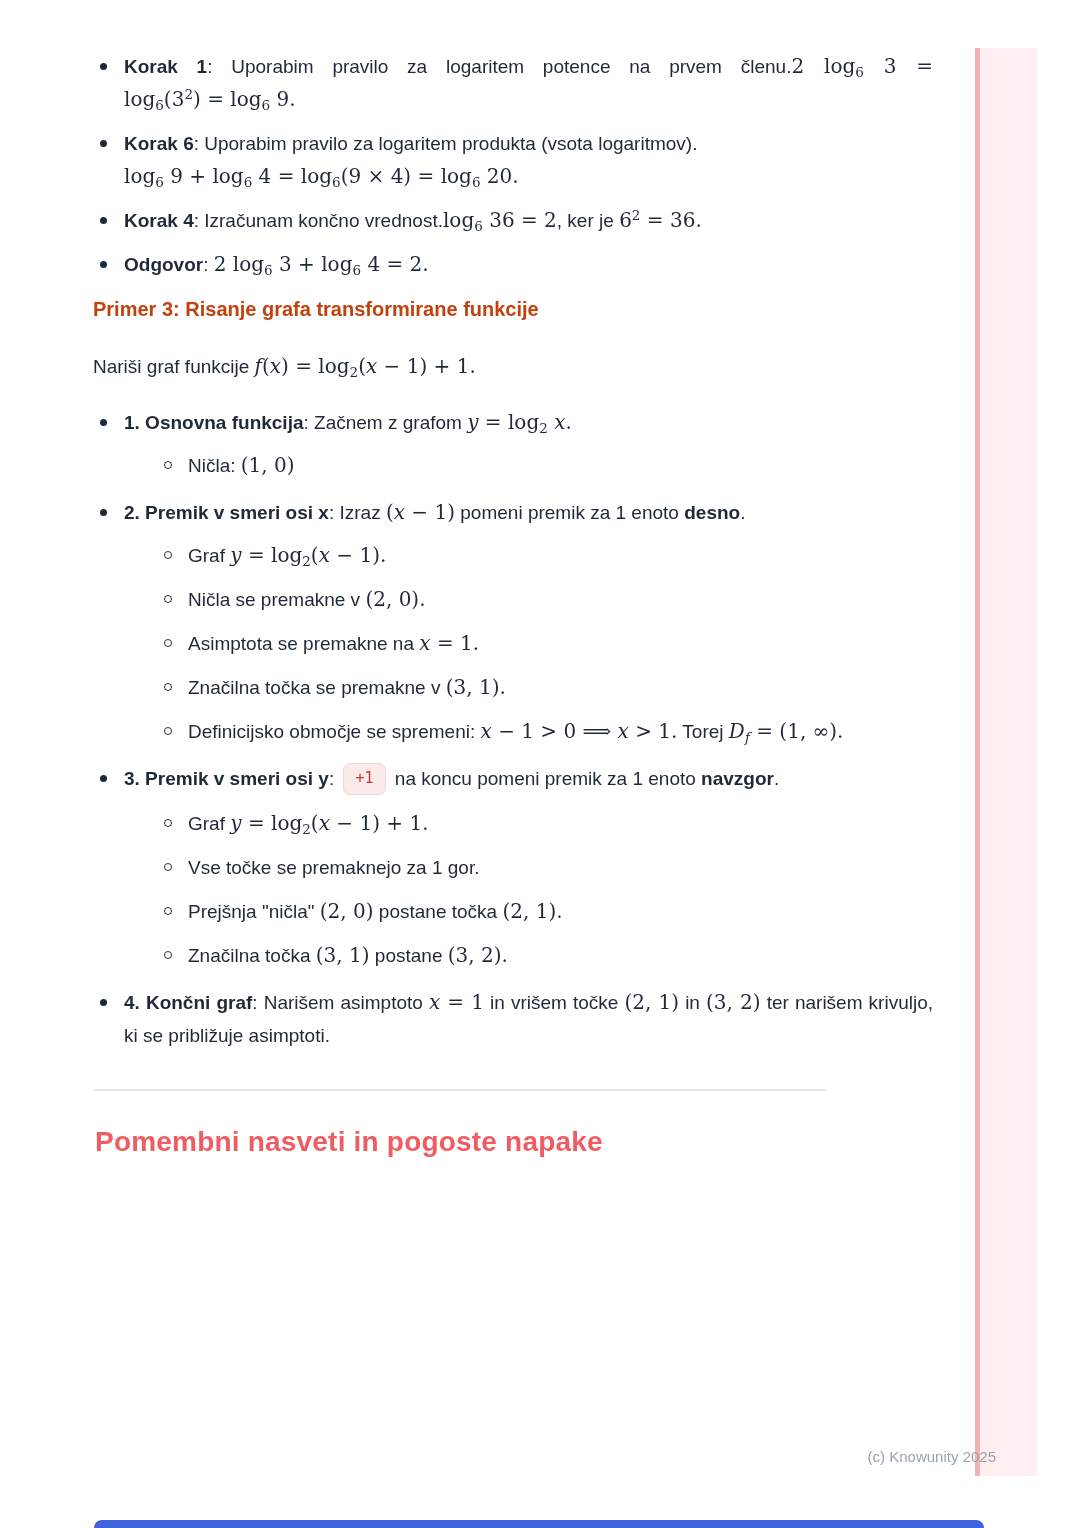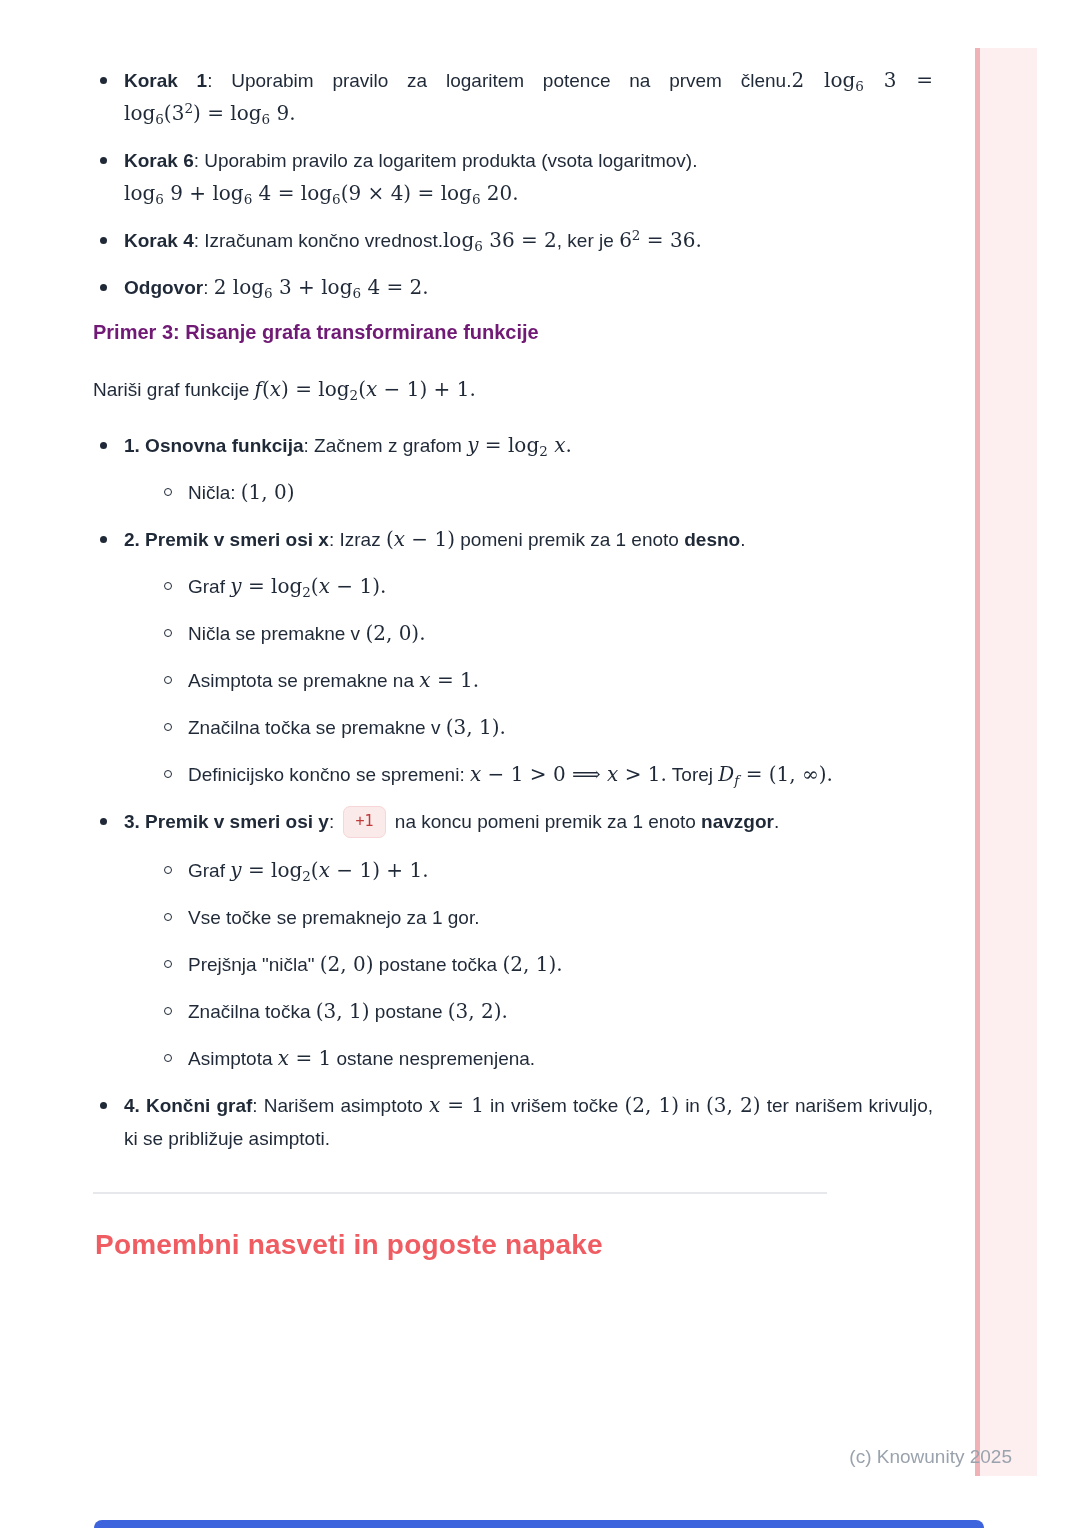--- a/index.html
+++ b/index.html
@@ -6,21 +6,21 @@
   .page{
     position:relative;width:1080px;height:1528px;background:#ffffff;
     overflow:hidden;font-family:"Liberation Sans",sans-serif;color:#1f2937;
   }
   .content{
     position:absolute;left:93px;top:50px;width:840px;
     font-size:19px;line-height:33px;
   }
   
   ul{list-style:none;margin:0;padding:0 0 0 31px;}
-  li{position:relative;margin:14px 0 11px 0;text-align:justify;}
+  li{position:relative;margin:0 0 11px 0;text-align:justify;}
   ul.l1 > li::before{
     content:"";position:absolute;left:-24px;top:13px;width:7px;height:7px;
     border-radius:50%;background:#1f2937;
   }
   ul.l2{margin:10px 0 14px 33px;padding-left:31px;}
   ul.l2 > li::before{
     content:"";position:absolute;left:-24px;top:12px;width:6px;height:6px;
     border-radius:50%;background:transparent;border:1.6px solid #1f2937;
   }
   
@@ -30,26 +30,26 @@
   .math-group sub{font-size:13.5px;line-height:0;vertical-align:-4px;}
   .math-group sub.it{font-style:italic;}
   .math-group sup{font-size:13.5px;line-height:0;vertical-align:7px;}
   .badge{
     display:inline-block;font-family:"DejaVu Sans Mono",monospace;font-size:15px;
     line-height:1;padding:7px 11px 8px;border-radius:7px;margin:0 4px;
     background:var(--badge-bg);color:var(--badge-fg);border:1px solid var(--badge-br);
     position:relative;top:-2px;
   }
   
-  h3.primer{font-size:20px;line-height:28px;font-weight:700;margin:14px 0 27px 0;text-align:left;color:#701a75;}
+  h3.primer{font-size:20px;line-height:28px;font-weight:700;margin:14px 0 27px 0;text-align:left;color:#c2410c;}
   p.intro{margin:12px 0 23px 0;text-align:left;}
   hr.sep{border:none;border-top:2px solid var(--divider);width:734px;margin:37px 0 0 0;}
   h2.tips{font-size:28px;line-height:36px;font-weight:700;margin:33px 0 0 2px;color:var(--red);letter-spacing:.2px;}
   .footer{
-    position:absolute;top:1449px;right:68px;font-size:19px;line-height:16px;
+    position:absolute;top:1449px;right:84px;font-size:15px;line-height:16px;
     color:var(--footer);z-index:3;
   }
   .margin-strip{
     position:absolute;left:975px;top:48px;width:62px;height:1428px;z-index:1;
     background:var(--strip-fill);border-left:5px solid var(--strip-edge);box-sizing:border-box;
   }
   .bottom-bar{
     position:absolute;left:94px;top:1520px;width:890px;height:8px;z-index:2;
     background:var(--bar-blue);border-radius:8px 8px 0 0;
   }
@@ -69,28 +69,27 @@
     <p class="intro" id="intro"><span class="r-t">Nariši graf funkcije </span><span class="math-group"><span class="mi">f</span><span class="mr">(</span><span class="mi">x</span><span class="mr">) = log</span><sub>2</sub><span class="mr">(</span><span class="mi">x</span><span class="mr"> − 1) + 1.</span></span></p>
     <ul class="l1" id="transform">
         <li><span class="r-b">1. Osnovna funkcija</span><span class="r-t">: Začnem z grafom </span><span class="math-group"><span class="mi">y</span><span class="mr"> = log</span><sub>2</sub><span class="mr"> </span><span class="mi">x</span><span class="mr">.</span></span><ul class="l2">
             <li><span class="r-t">Ničla: </span><span class="math-group"><span class="mr">(1, 0)</span></span></li>
           </ul></li>
         <li><span class="r-b">2. Premik v smeri osi x</span><span class="r-t">: Izraz </span><span class="math-group"><span class="mr">(</span><span class="mi">x</span><span class="mr"> − 1)</span></span><span class="r-t"> pomeni premik za 1 enoto </span><span class="r-b">desno</span><span class="r-t">.</span><ul class="l2">
             <li><span class="r-t">Graf </span><span class="math-group"><span class="mi">y</span><span class="mr"> = log</span><sub>2</sub><span class="mr">(</span><span class="mi">x</span><span class="mr"> − 1).</span></span></li>
             <li><span class="r-t">Ničla se premakne v </span><span class="math-group"><span class="mr">(2, 0).</span></span></li>
             <li><span class="r-t">Asimptota se premakne na </span><span class="math-group"><span class="mi">x</span><span class="mr"> = 1.</span></span></li>
             <li><span class="r-t">Značilna točka se premakne v </span><span class="math-group"><span class="mr">(3, 1).</span></span></li>
-            <li><span class="r-t">Definicijsko končno se spremeni: </span><span class="math-group"><span class="mi">x</span><span class="mr"> − 1 &gt; 0 ⟹ </span><span class="mi">x</span><span class="mr"> &gt; 1.</span></span><span class="r-t"> Torej </span><span class="math-group"><span class="mi">D</span><sub class="it">f</sub><span class="mr"> = (1, ∞).</span></span></li>
+            <li><span class="r-t">Definicijsko območje se spremeni: </span><span class="math-group"><span class="mi">x</span><span class="mr"> − 1 &gt; 0 ⟹ </span><span class="mi">x</span><span class="mr"> &gt; 1.</span></span><span class="r-t"> Torej </span><span class="math-group"><span class="mi">D</span><sub class="it">f</sub><span class="mr"> = (1, ∞).</span></span></li>
           </ul></li>
         <li><span class="r-b">3. Premik v smeri osi y</span><span class="r-t">: </span><span class="badge">+1</span><span class="r-t"> na koncu pomeni premik za 1 enoto </span><span class="r-b">navzgor</span><span class="r-t">.</span><ul class="l2">
             <li><span class="r-t">Graf </span><span class="math-group"><span class="mi">y</span><span class="mr"> = log</span><sub>2</sub><span class="mr">(</span><span class="mi">x</span><span class="mr"> − 1) + 1.</span></span></li>
             <li><span class="r-t">Vse točke se premaknejo za 1 gor.</span></li>
             <li><span class="r-t">Prejšnja "ničla" </span><span class="math-group"><span class="mr">(2, 0)</span></span><span class="r-t"> postane točka </span><span class="math-group"><span class="mr">(2, 1).</span></span></li>
             <li><span class="r-t">Značilna točka </span><span class="math-group"><span class="mr">(3, 1)</span></span><span class="r-t"> postane </span><span class="math-group"><span class="mr">(3, 2).</span></span></li>
-            <li><span class="r-t">Asimptota </span><span class="math-group"><span class="mi">x</span><span class="mr"> = 1</span></span><span class="r-t"> ostane nespremenjena.</span></li>
           </ul></li>
         <li><span class="r-b">4. Končni graf</span><span class="r-t">: Narišem asimptoto </span><span class="math-group"><span class="mi">x</span><span class="mr"> = 1</span></span><span class="r-t"> in vrišem točke </span><span class="math-group"><span class="mr">(2, 1)</span></span><span class="r-t"> in </span><span class="math-group"><span class="mr">(3, 2)</span></span><span class="r-t"> ter narišem krivuljo, ki se približuje asimptoti.</span></li>
       </ul>
     <hr class="sep">
     <h2 class="tips">Pomembni nasveti in pogoste napake</h2>
   </main>
 
   <div class="margin-strip"></div>
   <div class="footer">(c) Knowunity 2025</div>
   <div class="bottom-bar"></div>

